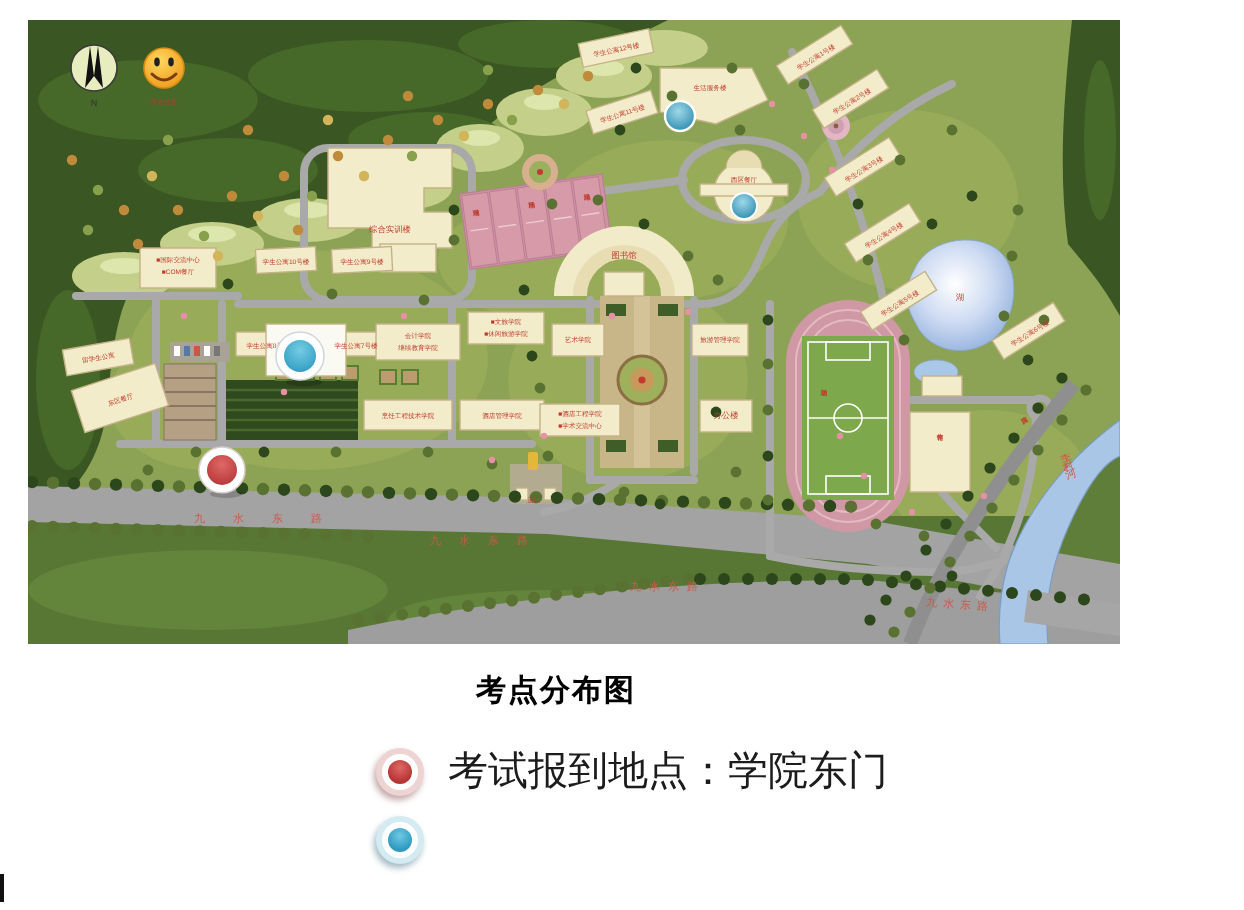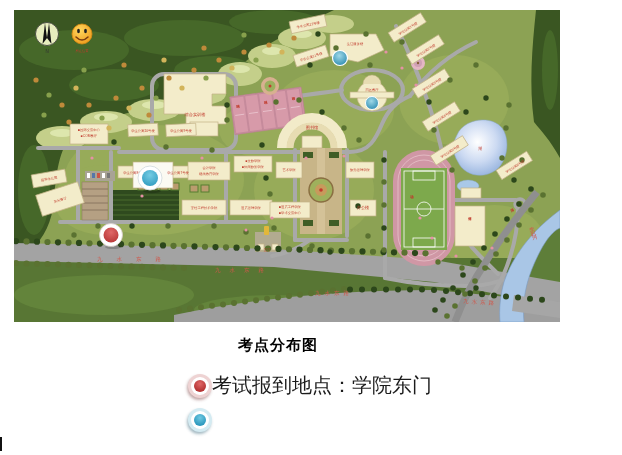--- a/index.html
+++ b/index.html
@@ -8,21 +8,21 @@
   #map-wrap{position:absolute;left:14px;top:10px;width:546px;height:312px;}
   svg text{font-family:"Liberation Sans",sans-serif;}
   .bd{fill:#f3ecca;stroke:#c3b287;stroke-width:.7;}
   .rdl{stroke:#a9a9a9;stroke-width:4;fill:none;stroke-linecap:round;}
   .lb{fill:#c03a2c;font-size:4.2px;text-anchor:middle;}
   .lbs{fill:#c03a2c;font-size:3.3px;text-anchor:middle;}
   .rd{fill:#d0574a;font-size:5.5px;text-anchor:middle;}
   .vt{writing-mode:vertical-rl;}
   
   .legend-title{position:absolute;left:238px;top:336px;font-size:15px;font-weight:bold;color:#000000;letter-spacing:1px;}
-  .legend-row{position:absolute;left:188px;display:flex;align-items:center;}
+  .legend-row{position:absolute;left:188px;display:flex;align-items:center;gap:12px;}
   .legend-row.r1{top:372px;}
   .legend-row.r2{top:408px;}
   .lgmark{position:relative;width:24px;height:24px;border-radius:50%;flex:0 0 auto;}
   .lgmark .mid{position:absolute;left:3px;top:3px;width:18px;height:18px;border-radius:50%;background:#fff;}
   .lgmark .dot{position:absolute;left:6px;top:6px;width:12px;height:12px;border-radius:50%;}
   .lgmark.red{background:#eed3d3;box-shadow:-1px 2px 3px rgba(120,60,60,.45);}
   .lgmark.red .dot{background:radial-gradient(circle at 50% 32%,#e06868 0%,#b53434 70%);}
   .lgmark.blue{background:#d4ebf2;box-shadow:-1px 2px 3px rgba(50,100,120,.45);}
   .lgmark.blue .dot{background:radial-gradient(circle at 50% 32%,#6fc9e2 0%,#2e9abf 70%);}
   .legend-label{font-size:20px;color:#1c1c1c;white-space:nowrap;}

